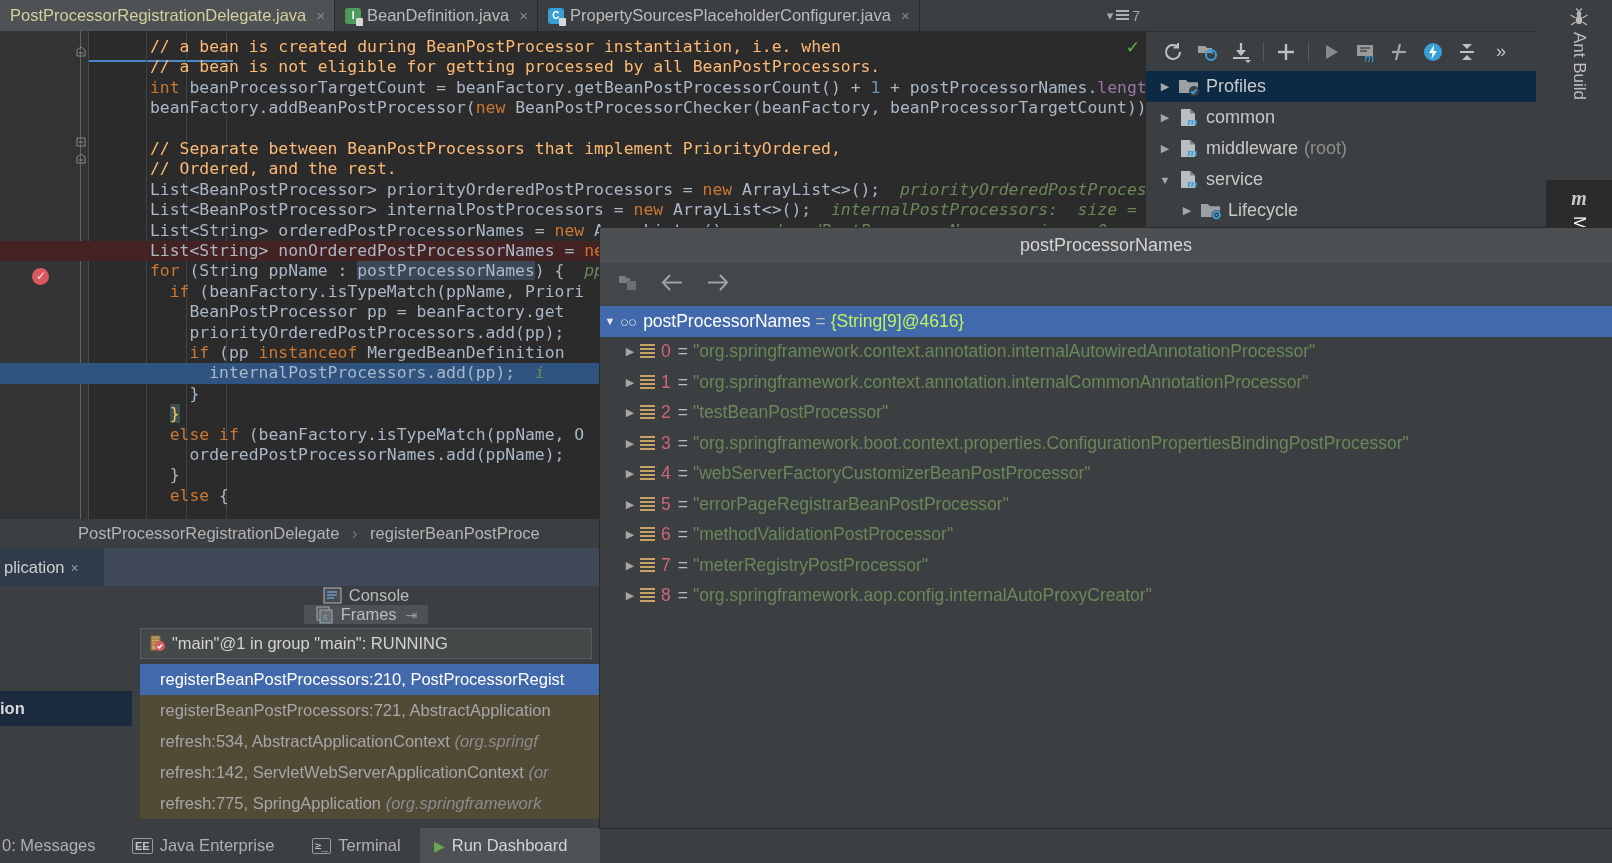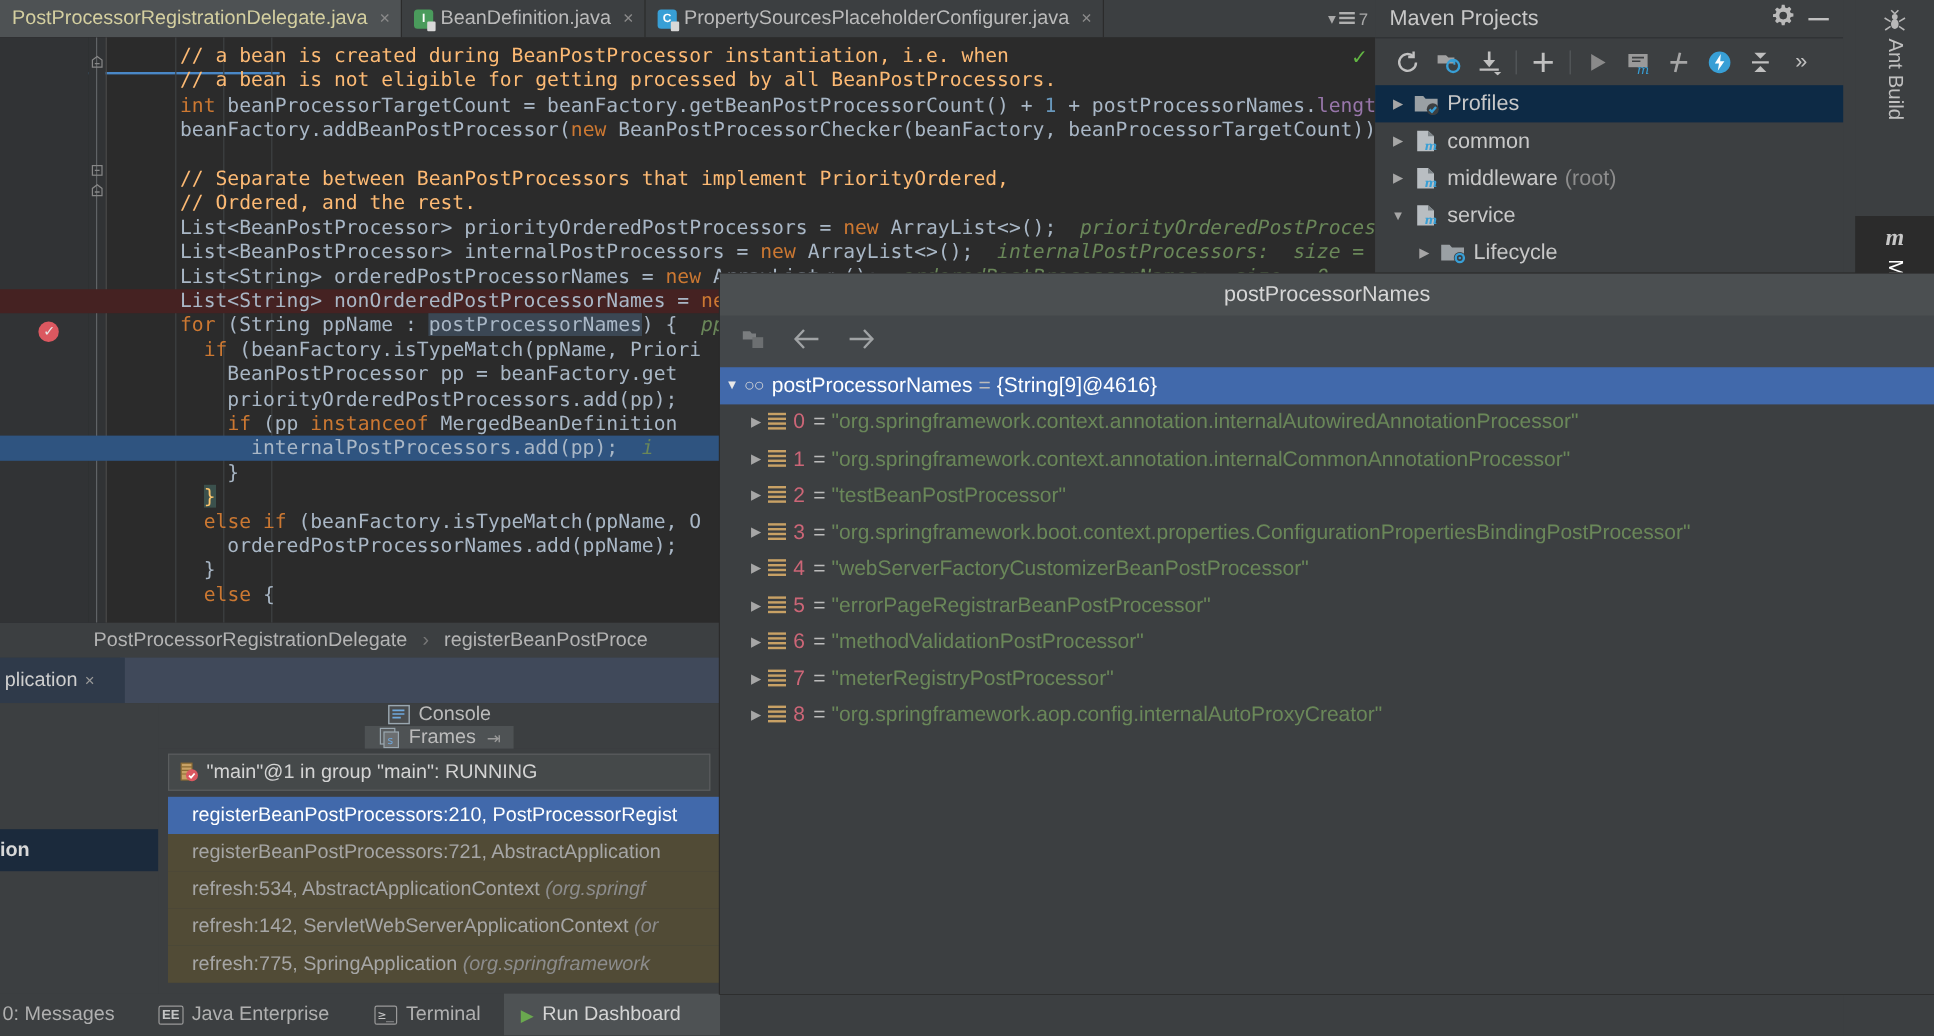--- a/index.html
+++ b/index.html
@@ -487,33 +487,20 @@
       <span class="badge-term">≥_</span>
       <span>Terminal</span>
     </div>
     <div class="abs" id="sb-rundash">
       <span style="color:#6aa84f;font-size:14px;">▶</span>
       <span>Run Dashboard</span>
     </div>
   </div>
 
   <div class="abs" id="maven-panel">
-    <div class="abs" id="maven-header">
-      <span id="maven-title">Maven Projects</span>
-      <span id="maven-header-btns">
-        <span>
-          <svg width="20" height="20" viewBox="0 0 20 20">
-              <path d="M10 6.5a3.5 3.5 0 1 0 0 7 3.5 3.5 0 0 0 0-7zm0 2a1.5 1.5 0 1 1 0 3 1.5 1.5 0 0 1 0-3z" fill="#c0c0c0"></path>
-              <path d="M8.8 1h2.4l.4 2.2 1.6.7 1.9-1.2 1.7 1.7-1.2 1.9.7 1.6 2.2.4v2.4l-2.2.4-.7 1.6 1.2 1.9-1.7 1.7-1.9-1.2-1.6.7-.4 2.2H8.8l-.4-2.2-1.6-.7-1.9 1.2-1.7-1.7 1.2-1.9-.7-1.6L1.5 11.2V8.8l2.2-.4.7-1.6L3.2 4.9 4.9 3.2l1.9 1.2 1.6-.7z" fill="#c0c0c0" fill-opacity="0.95"></path>
-              <circle cx="10" cy="10" r="3.2" fill="#3c3f41"></circle>
-            </svg>
-        </span>
-        <span style="display:inline-block;width:17px;height:2px;background:#c0c0c0;vertical-align:middle;"></span>
-      </span>
-    </div>
 
     <div class="abs" id="maven-toolbar">
       <span class="mtb">
         <svg width="22" height="22" viewBox="0 0 22 22">
             <path d="M18 11a7 7 0 1 1-2.1-5" fill="none" stroke="#c0c0c0" stroke-width="2"></path>
             <polyline points="16,2 16,6.5 11.5,6.5" fill="none" stroke="#c0c0c0" stroke-width="2"></polyline>
           </svg>
       </span>
       <span class="mtb">
         <svg width="22" height="22" viewBox="0 0 22 22">
@@ -677,21 +664,21 @@
             <polyline points="15,3 22,10.5 15,18" fill="none" stroke="#a0a3a5" stroke-width="2"></polyline>
           </svg>
       </span>
     </div>
     <div class="abs" id="vars-list">
         <div class="vrow selected" style="top: 0px;">
           <span class="vcaret">▼</span>
           <span class="icon-chain" style="margin-right:7px;">○○</span>
           <span class="vname">postProcessorNames</span>
           <span class="veq">=</span>
-          <span class="vobj" style="color:#ffffff;text-align:center;">{String[9]@4616}</span>
+          <span class="vobj" style="color:#bef264;text-align:center;">{String[9]@4616}</span>
         </div>
         <div class="vrow" style="top: 30.5px; padding-left: 20px;">
           <span class="vcaret">▶</span>
           <span class="icon-arrayel"></span>
           <span class="vidx">0</span>
           <span class="veq">=</span>
           <span class="vstr">"org.springframework.context.annotation.internalAutowiredAnnotationProcessor"</span>
         </div>
         <div class="vrow" style="top: 61px; padding-left: 20px;">
           <span class="vcaret">▶</span>

